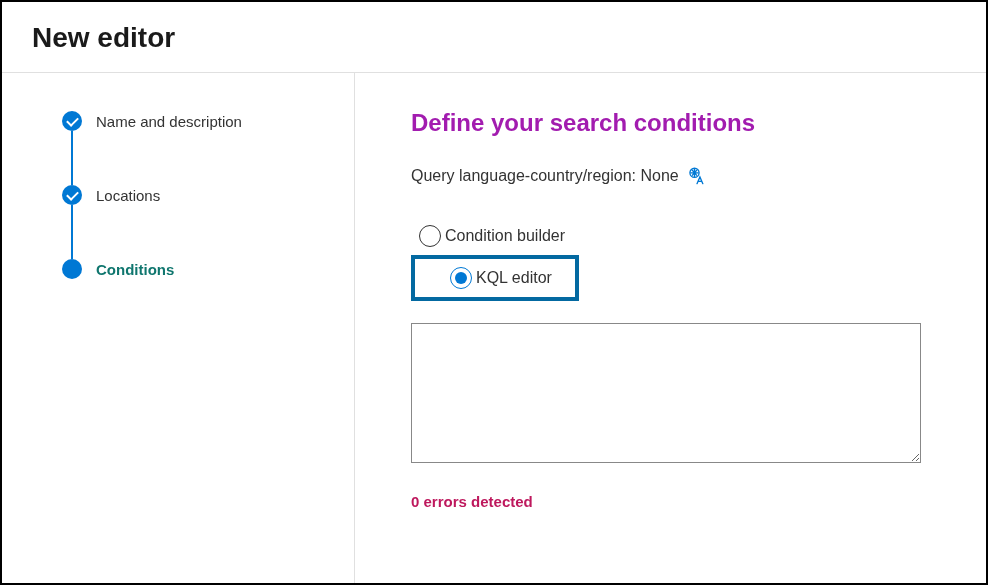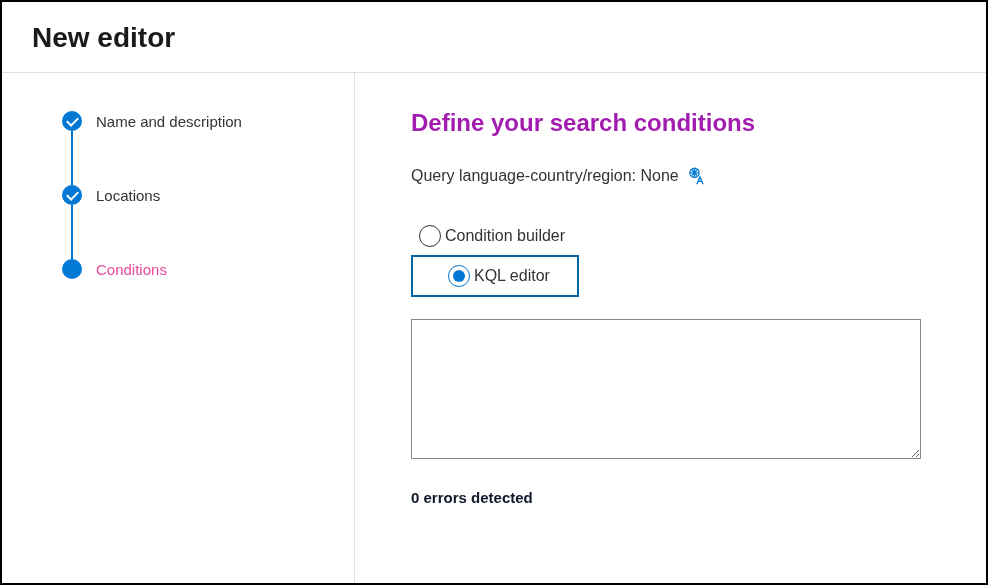--- a/index.html
+++ b/index.html
@@ -94,22 +94,22 @@
     }
     .step-connector.pending {
       background: #999;
     }
     .step-label {
       margin-left: 14px;
       font-size: 15px;
       color: #333;
     }
     .step-label.current {
-      font-weight: 400;
-      color: #ec4899;
+      font-weight: 700;
+      color: #0f766e;
     }
     .main {
       flex: 1;
       padding: 36px 56px 20px 56px;
     }
     .main-heading {
       font-size: 24px;
       font-weight: 700;
       color: #a21caf;
       margin-bottom: 30px;
@@ -136,21 +136,21 @@
       margin-bottom: 22px;
     }
     .radio-option {
       display: flex;
       align-items: center;
       gap: 4px;
       cursor: pointer;
       padding: 8px 14px 8px 8px;
     }
     .radio-option.selected {
-      border: 2px solid #0369a1;
+      border: 4px solid #0369a1;
       padding-left: 35px;
     }
     .radio-circle {
       width: 22px;
       height: 22px;
       border: 1.5px solid #333;
       border-radius: 50%;
       display: flex;
       align-items: center;
       justify-content: center;
@@ -176,21 +176,21 @@
       padding: 8px;
       font-family: inherit;
       font-size: 14px;
       resize: both;
       display: block;
     }
     .errors-row {
       margin-top: 30px;
       font-size: 15px;
       font-weight: 600;
-      color: #0f172a;
+      color: #be185d;
     }
   </style>
 </head>
 <body>
 
 <div class="header">
   <h1 class="page-title">New editor</h1>
 </div>
 
 <div class="content">

